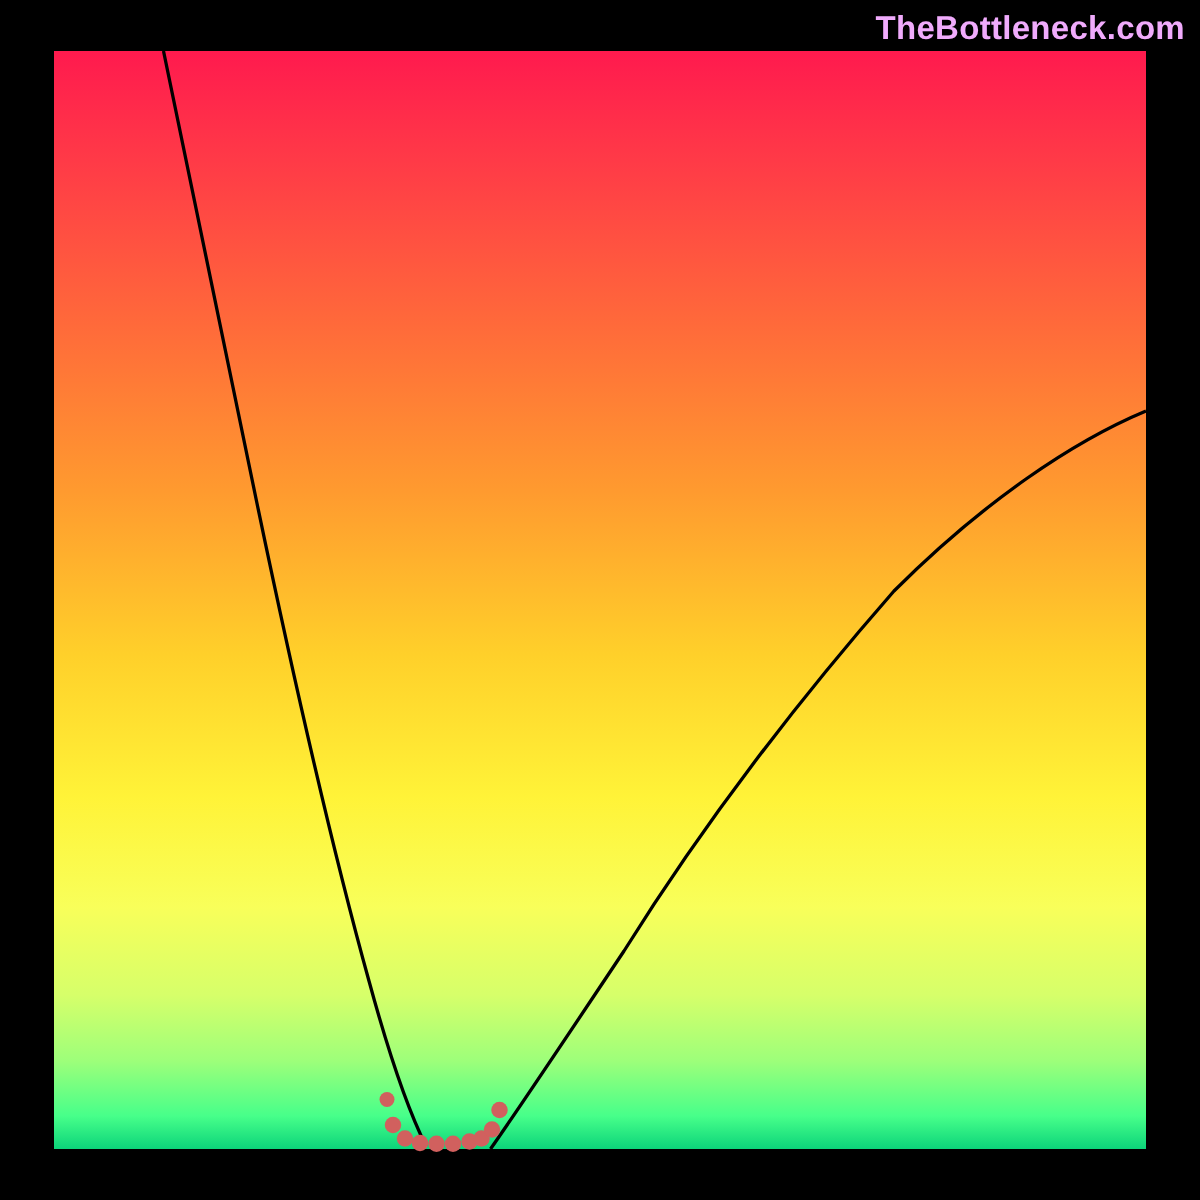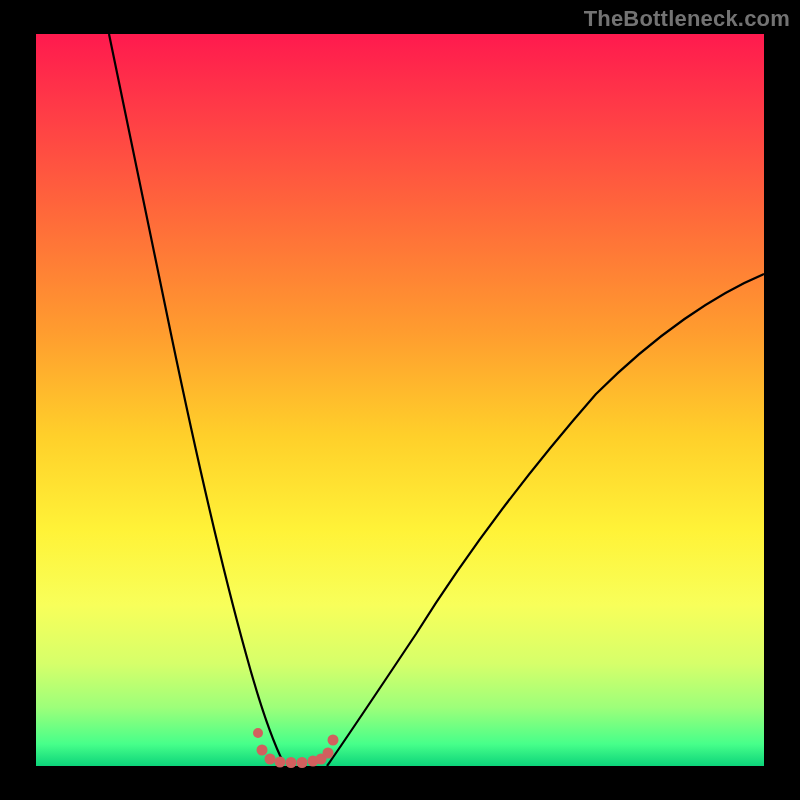--- a/index.html
+++ b/index.html
@@ -37,21 +37,21 @@
       #d6ff6a 86%,
       #9dff7a 92%,
       #47ff8a 97%,
       #0cd47a 100%
     );
   }
   .watermark {
     position: absolute;
     top: 6px;
     right: 10px;
-    color: #737373;
+    color: #f0abfc;
     font-size: 22px;
     font-weight: 600;
     letter-spacing: 0.2px;
   }
   svg.curves {
     position: absolute;
     left: 36px;
     top: 34px;
     width: 728px;
     height: 732px;

